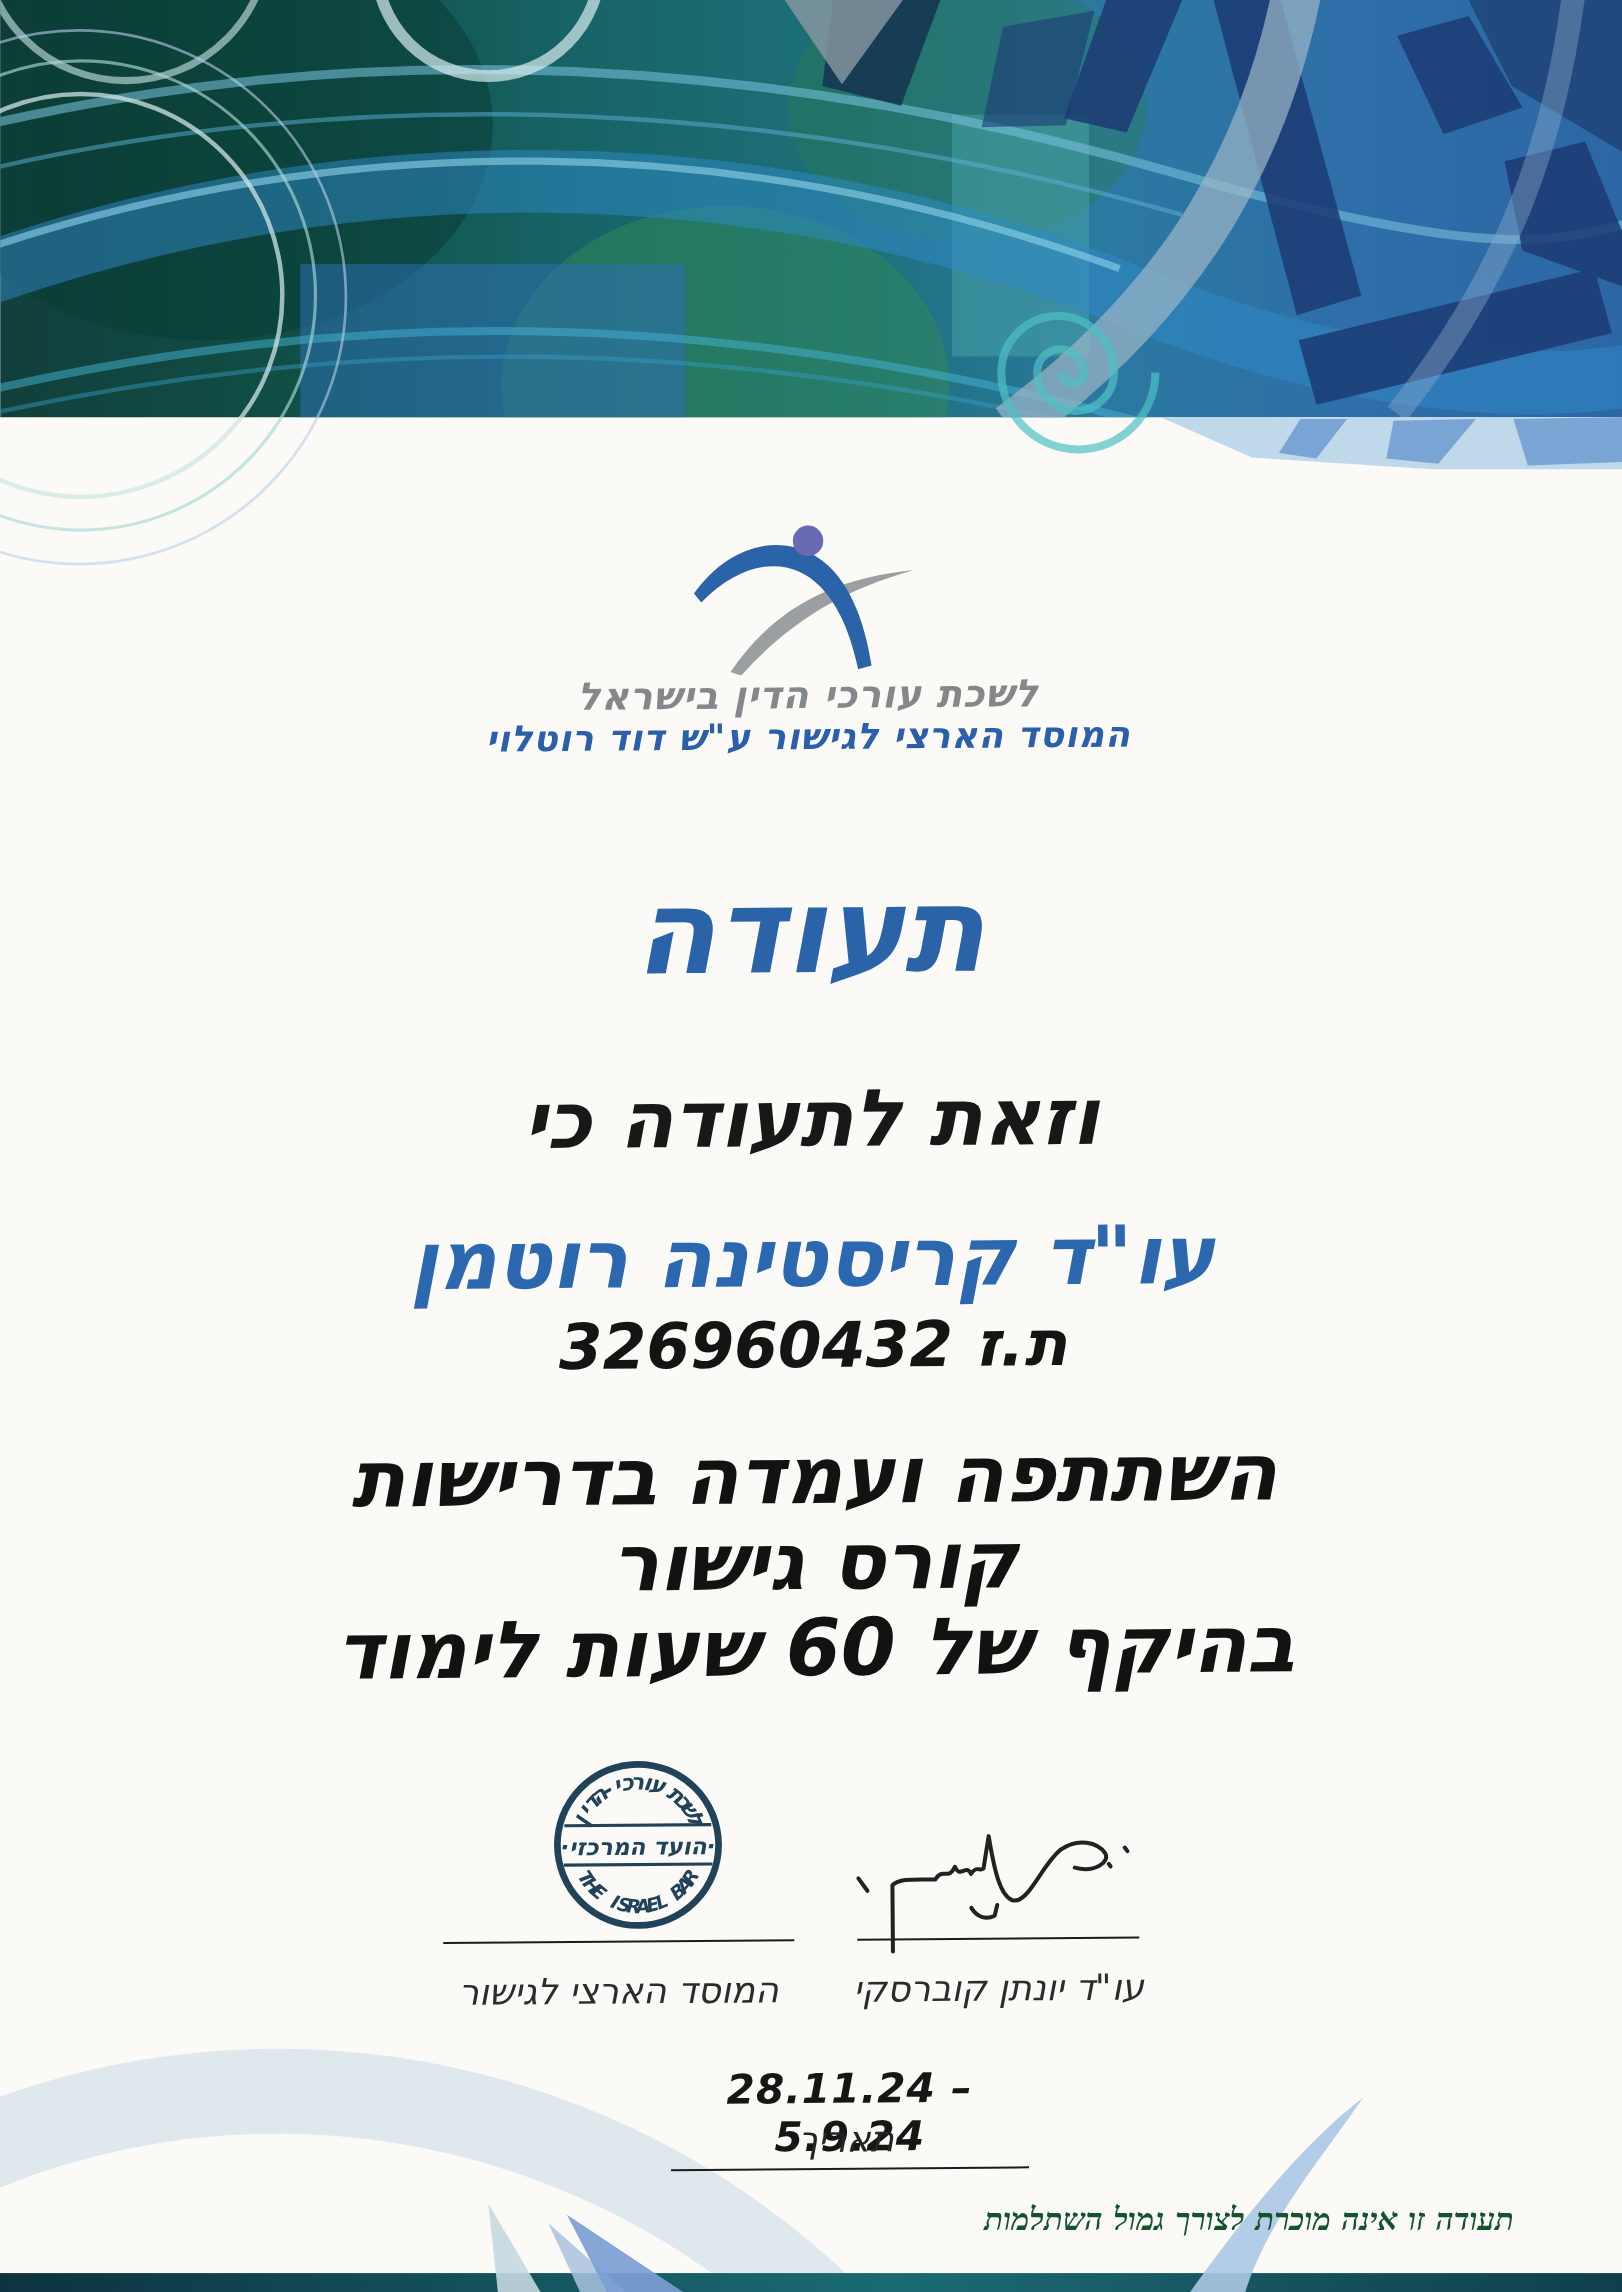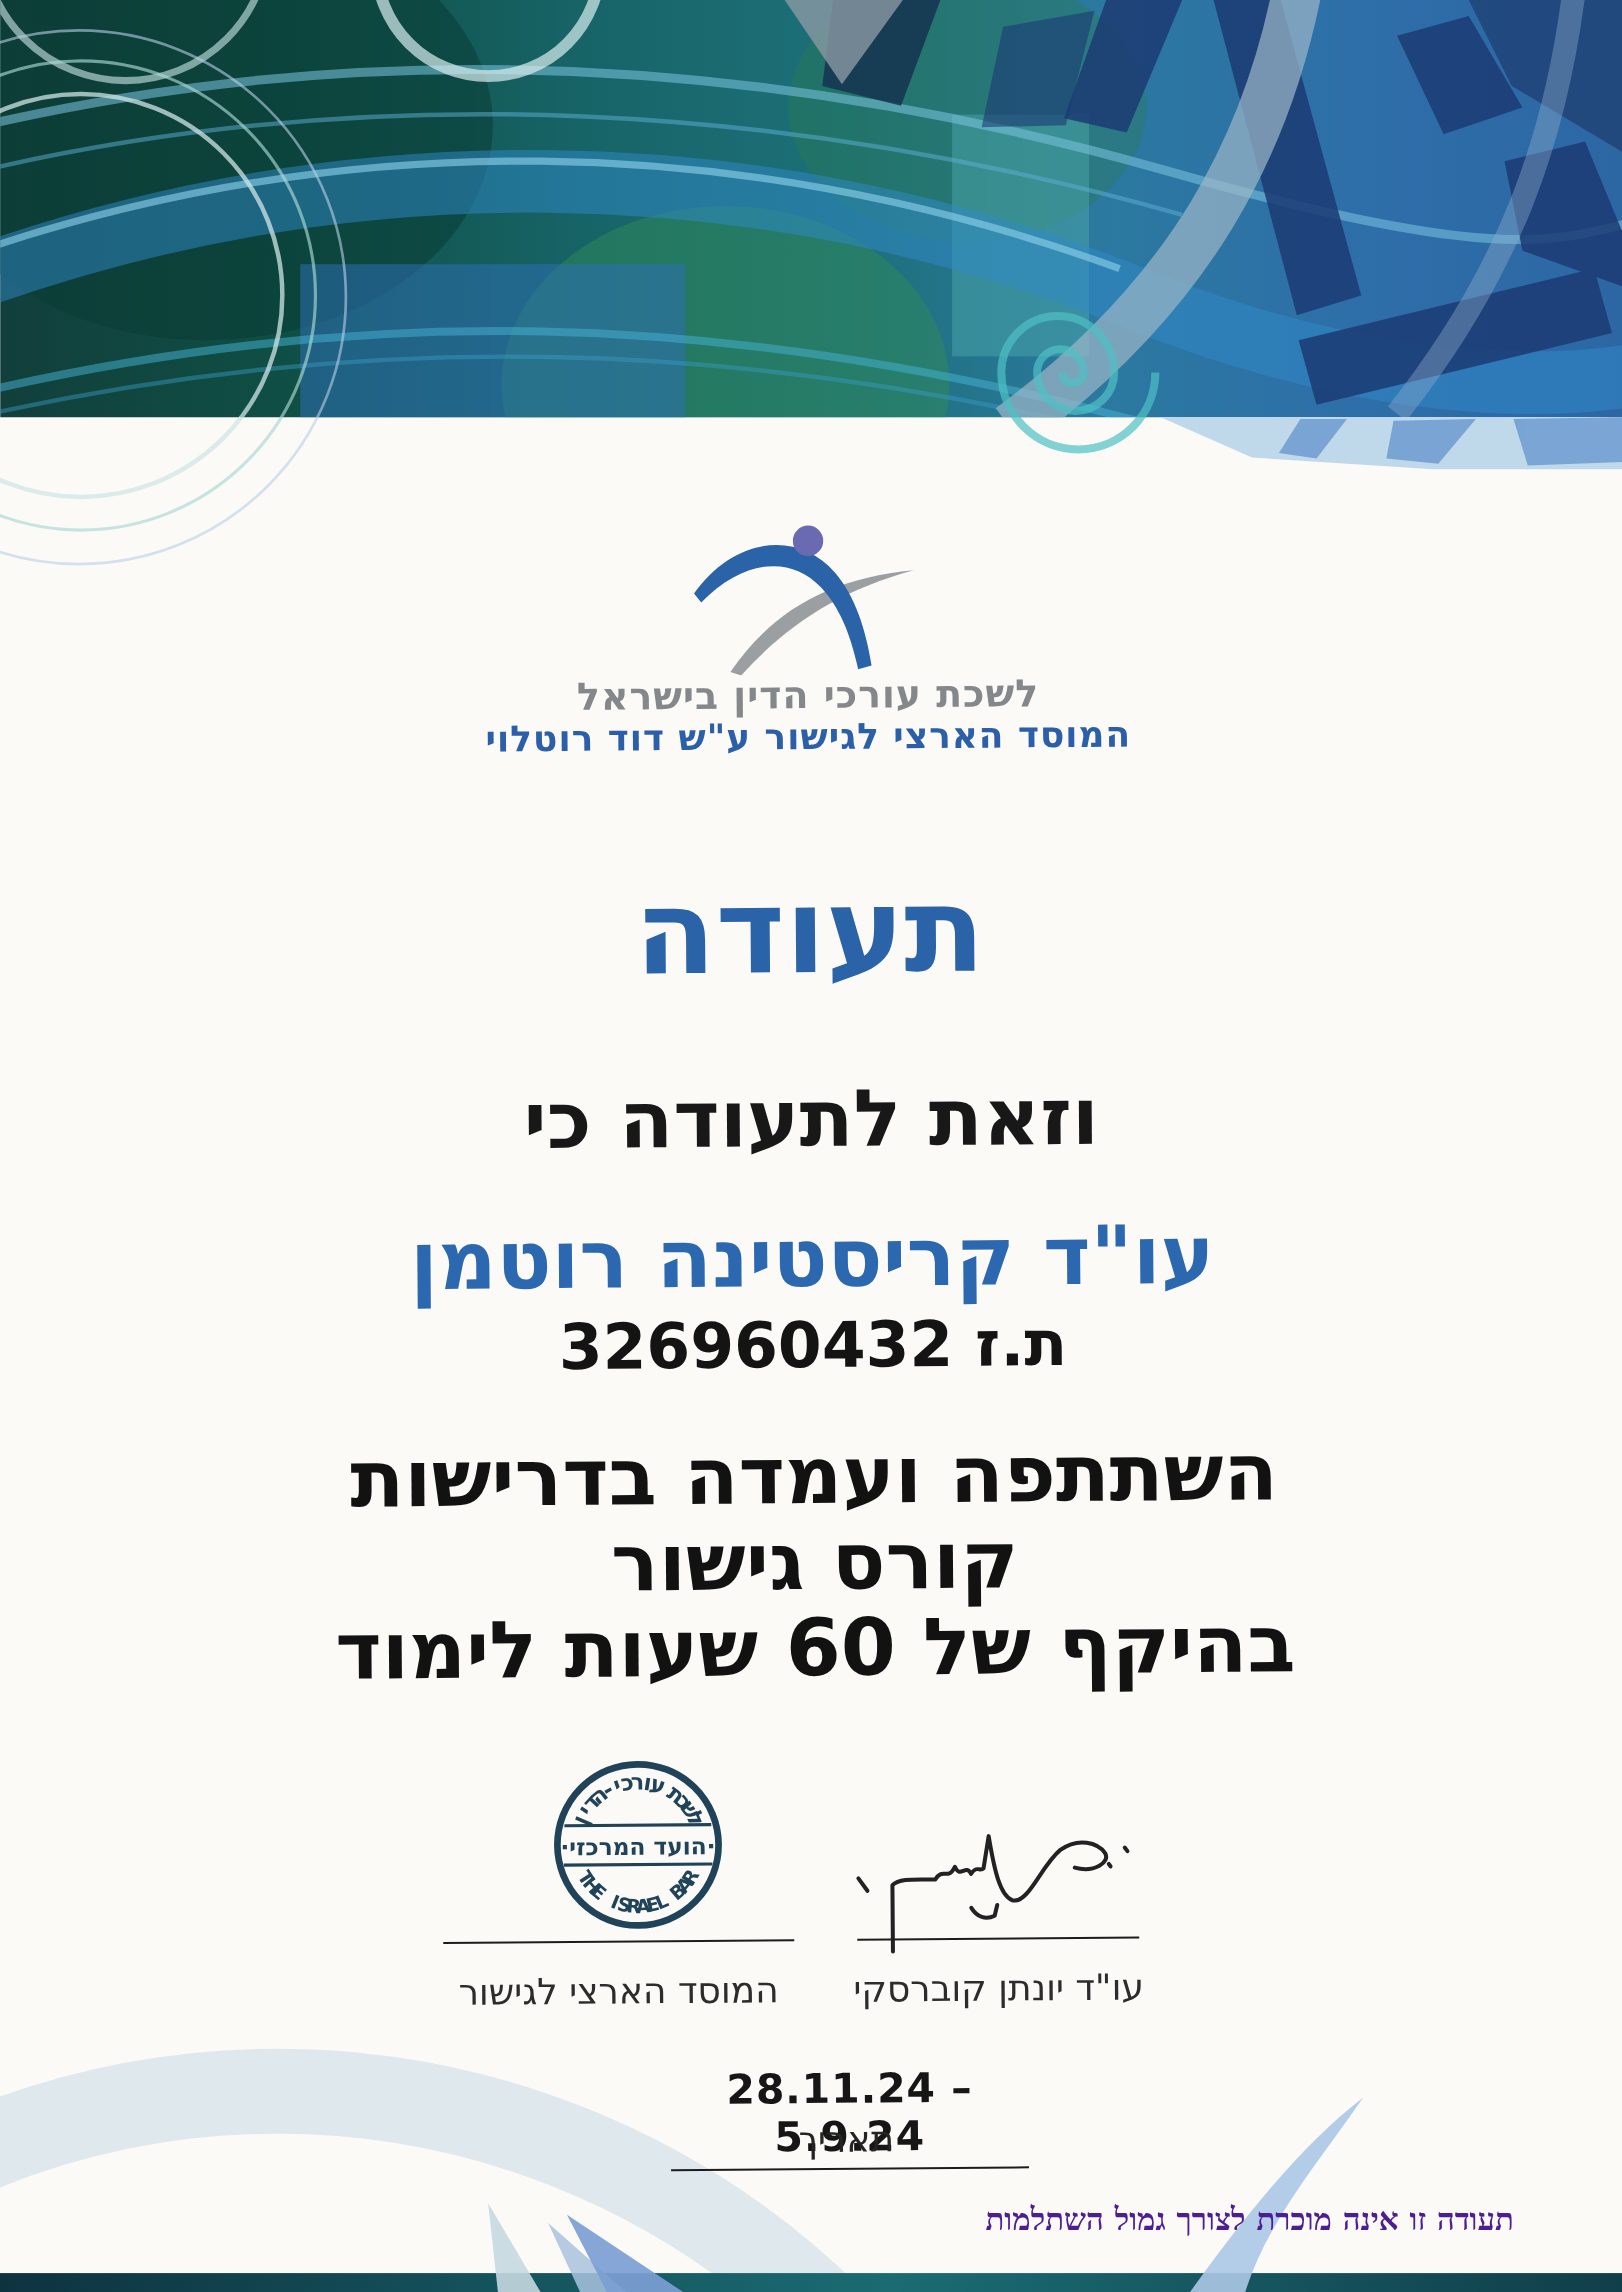--- a/index.html
+++ b/index.html
@@ -1,38 +1,38 @@
 <!DOCTYPE html>
 <html lang="he" style="font-size:14.3px"><head>
 <meta charset="utf-8">
 <style>
   html,body{margin:0;padding:0;background:#e8e8e8;}
   .page{
     position:relative;width:1623px;height:2293px;background:#fbfaf7;
-    overflow:hidden;font-family:"DejaVu Sans",sans-serif;direction:rtl;
+    overflow:hidden;font-family:"DejaVu Sans",sans-serif;direction:rtl;font-style:italic;
   }
   .abs{position:absolute;}
   .centered{left:0;right:0;text-align:center;}
   .content{position:absolute;inset:0;transform:rotate(-0.45deg);z-index:2;}
   .org-line1{top:673px;font-size:38px;font-weight:600;color:#84888b;letter-spacing:0.9px;}
   .org-line2{top:716px;font-size:36px;font-weight:700;color:#2b5fa9;letter-spacing:0.9px;}
   .cert-title{top:862px;font-size:118px;font-weight:800;color:#2a63a8;}
   .intro-line{top:1073px;font-size:79px;font-weight:700;color:#181818;}
   .name-line{top:1211px;font-size:81px;font-weight:700;color:#2b68b0;}
   .id-line{top:1309px;font-size:63px;font-weight:700;color:#141414;}
   .course{top:1433px;font-size:79px;font-weight:700;color:#121212;line-height:86px;}
   .sigline{border-top:2.7px solid #1c1c1c;height:0;}
   .sig-label{top:1969px;font-size:36px;font-weight:500;color:#2c2c2c;}
   .sig-label.left{left:433px;width:358px;text-align:center;}
   .sig-label.right{left:815px;width:354px;text-align:center;}
   .date-wrap{top:2065px;left:663px;width:358px;text-align:center;}
   .date-value{display:inline-block;direction:ltr;font-size:41px;font-weight:600;color:#161616;
     border-bottom:2.7px solid #1c1c1c;padding:0 10.7px 7.2px 10.7px;letter-spacing:0.9px;}
   .date-label{top:2119px;left:663px;width:351px;text-align:center;font-size:36px;font-weight:500;color:#242424;}
-  .disclaimer{top:2201px;right:109px;font-size:31px;font-weight:700;color:#4c1d95;
+  .disclaimer{top:2201px;right:109px;font-size:31px;font-weight:700;color:#14532d;
     font-family:"DejaVu Serif",serif;z-index:3;}
   .seal-text{font-family:"DejaVu Sans",sans-serif;fill:#20435a;font-weight:700;}
   svg{display:block;}
 </style>
 </head>
 <body>
 
 <div class="page">
 
   <svg class="abs" style="top:0;left:0;z-index:0;" width="1623" height="582" viewBox="0 0 1812 650" aria-hidden="true">

